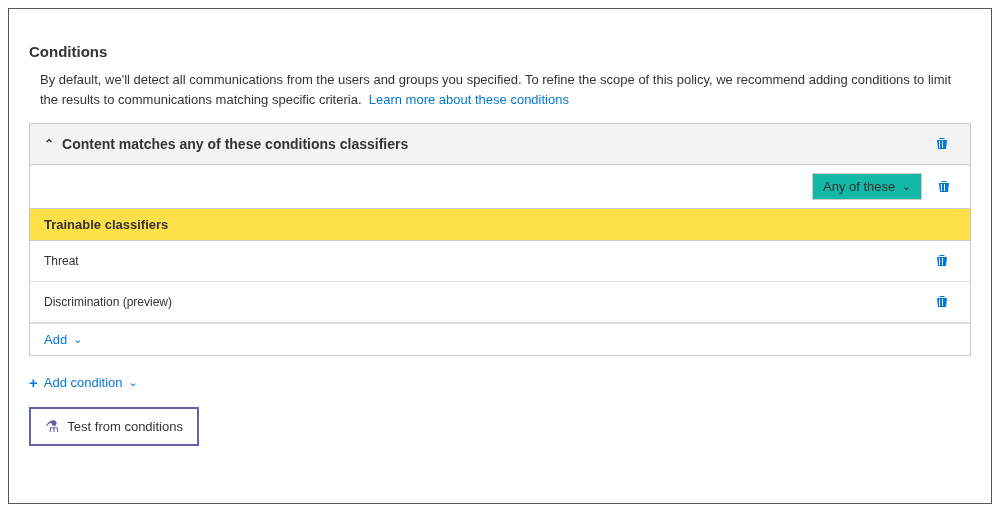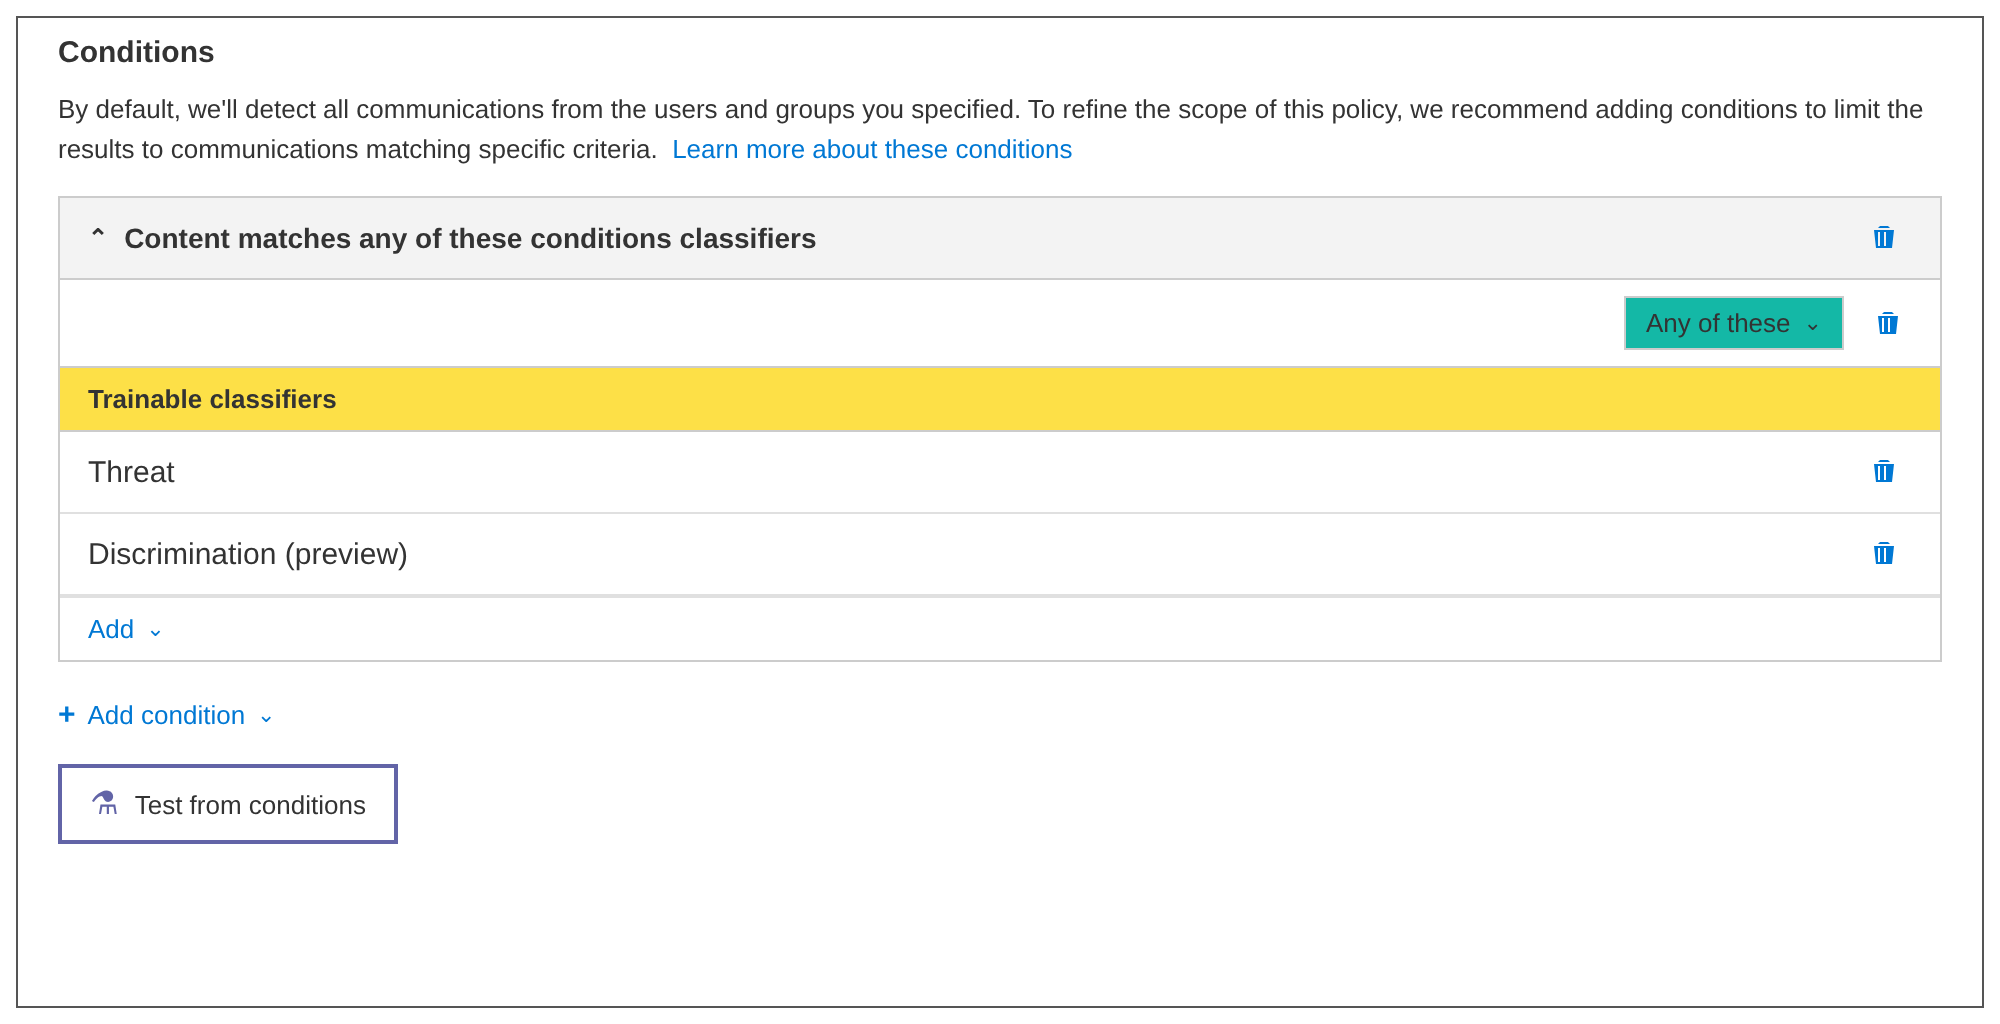--- a/index.html
+++ b/index.html
@@ -8,33 +8,34 @@
       font-size: 14px;
       background: #fff;
       color: #333;
       width: 1000px;
       height: 512px;
       overflow: hidden;
     }
     .outer-border {
       border: 1.5px solid #555;
       margin: 8px;
-      padding: 9px 20px 16px 20px;
+      padding: 34px 20px 16px 20px;
       height: calc(100% - 16px);
     }
     .page-title {
       font-weight: 700;
       font-size: 15px;
       margin-bottom: 10px;
     }
     .description {
       font-size: 13px;
       color: #333;
       margin-bottom: 14px;
       line-height: 1.5;
+      margin-left: 11px;
     }
     .description a {
       color: #0078d4;
       text-decoration: none;
     }
     .condition-block {
       border: 1px solid #ccc;
       margin-bottom: 14px;
     }
     .condition-header {
@@ -97,21 +98,21 @@
       display: flex;
       align-items: center;
       justify-content: space-between;
       padding: 10px 14px;
       border-bottom: 1px solid #e0e0e0;
     }
     .classifier-row:last-child {
       border-bottom: none;
     }
     .classifier-name {
-      font-size: 15px;
+      font-size: 12px;
     }
     .add-row {
       display: flex;
       align-items: center;
       padding: 8px 14px;
       gap: 6px;
       font-size: 13px;
       color: #0078d4;
       cursor: pointer;
       border-top: 1px solid #e0e0e0;

